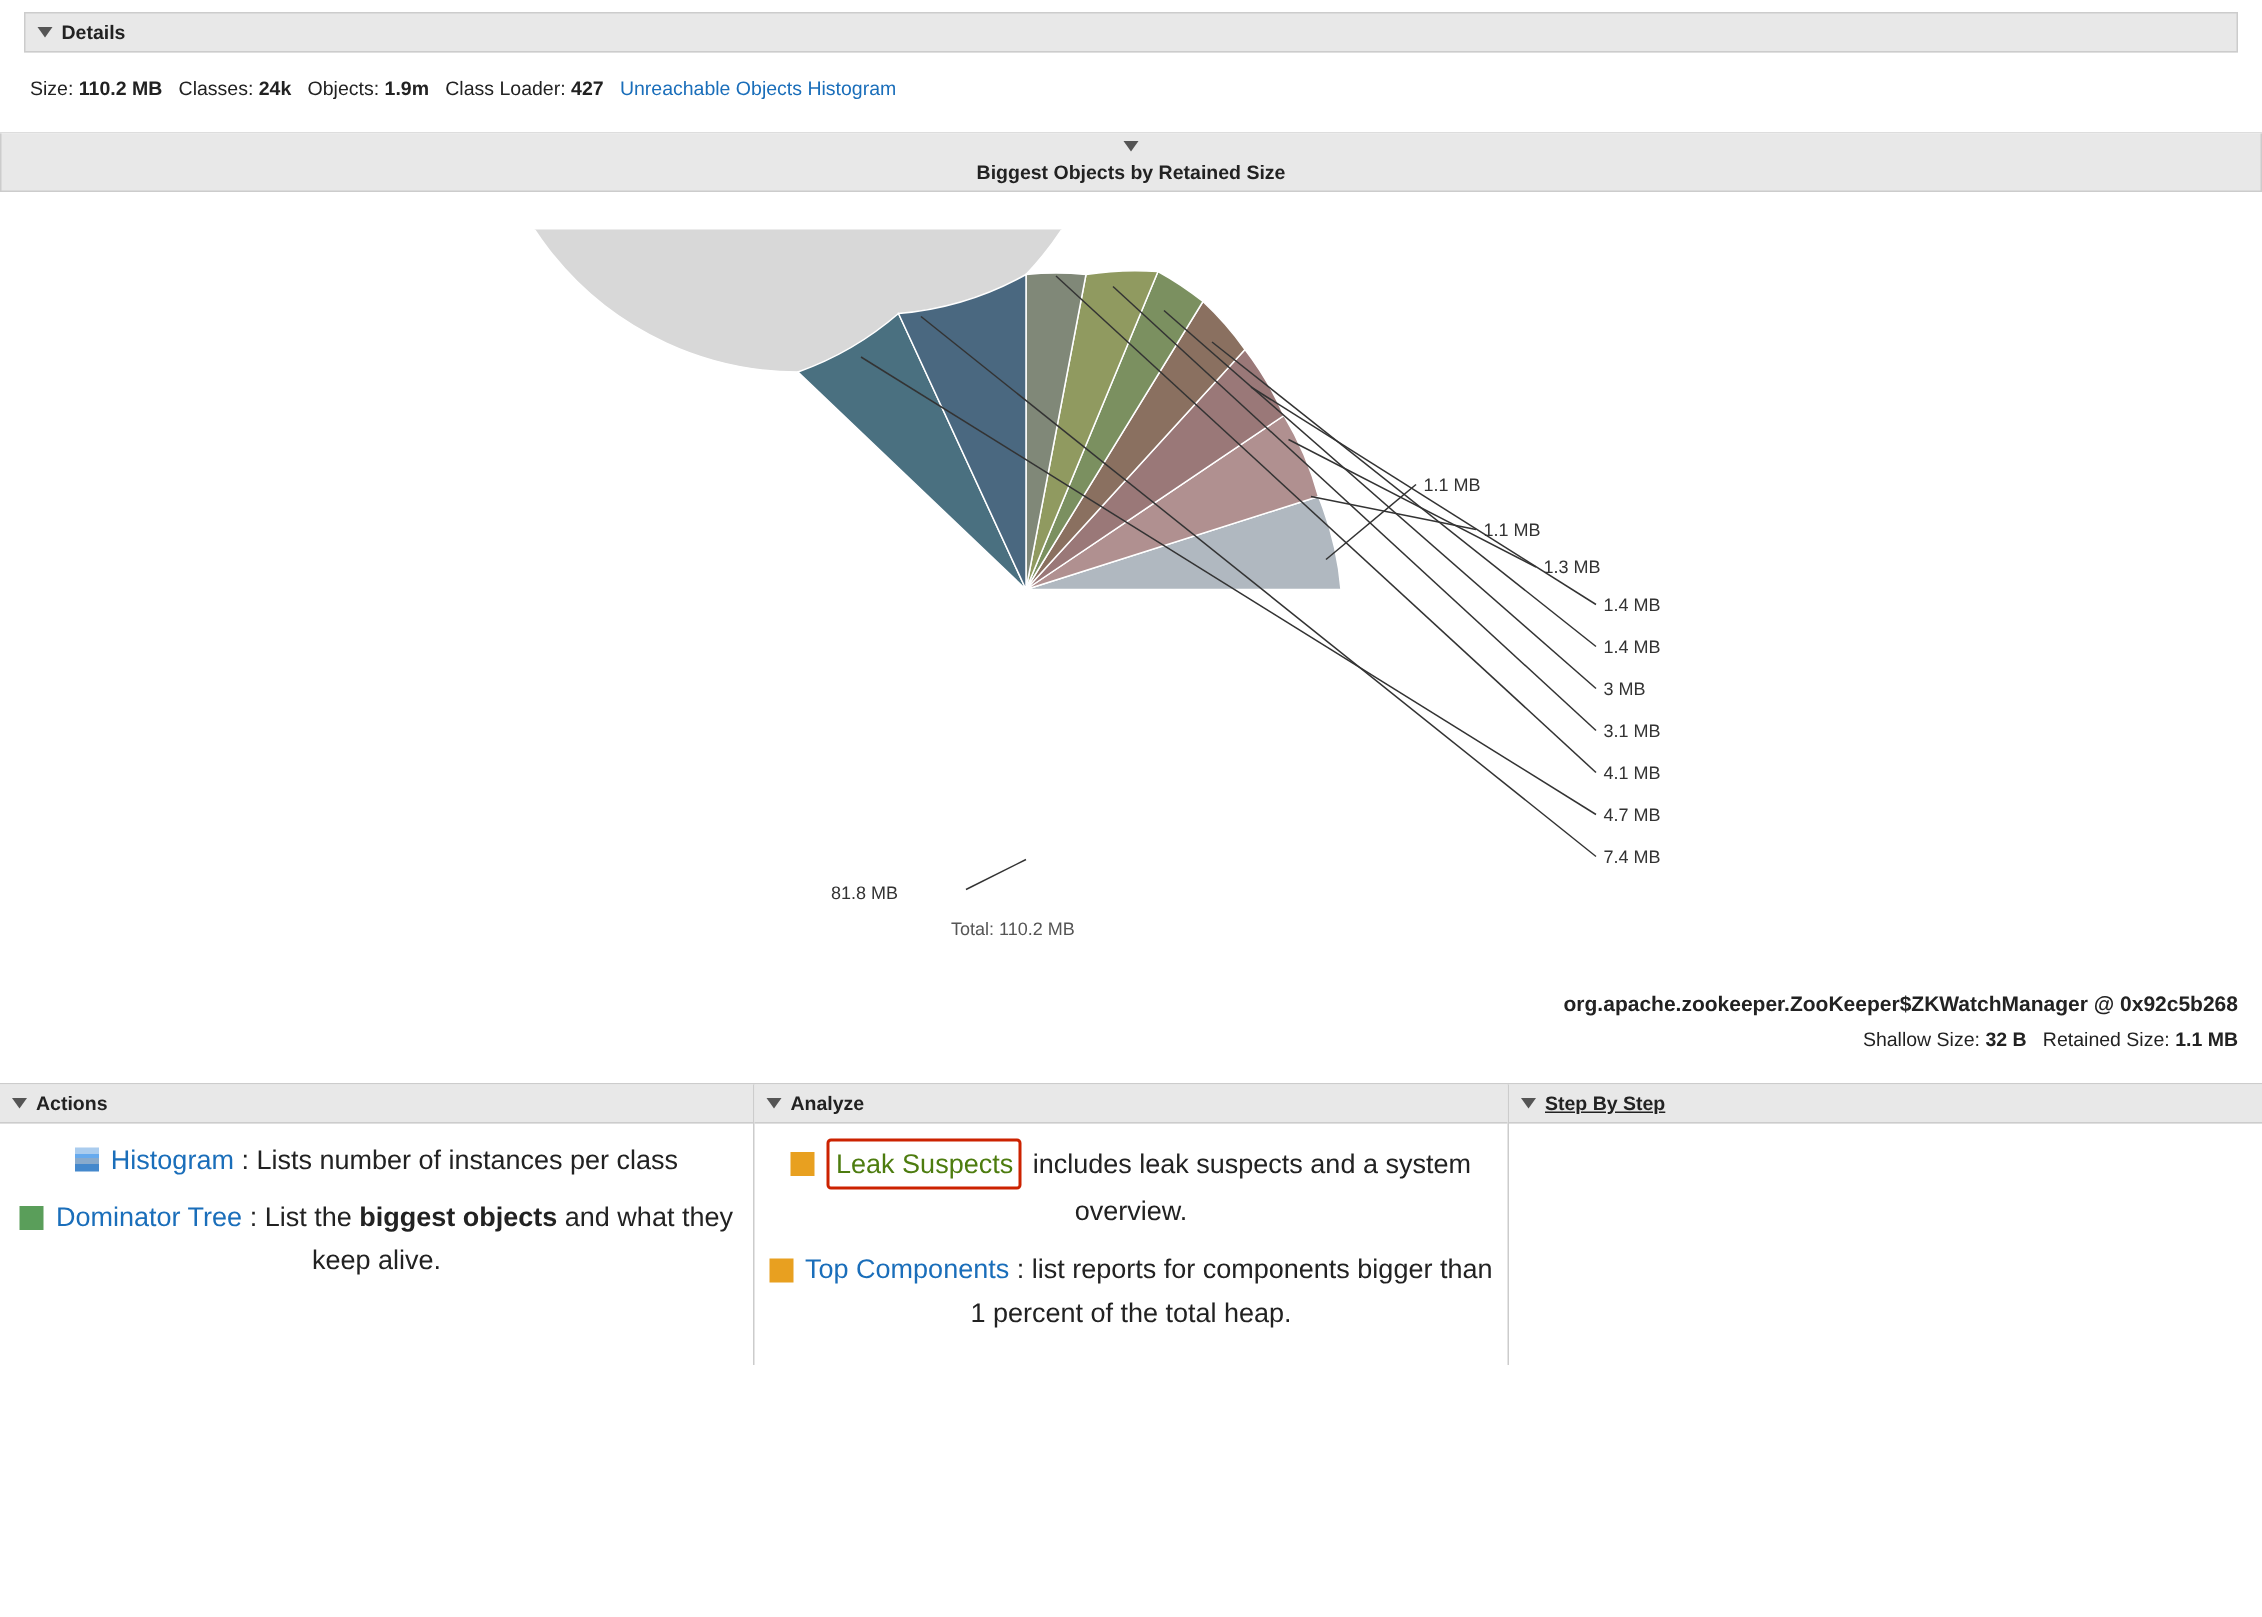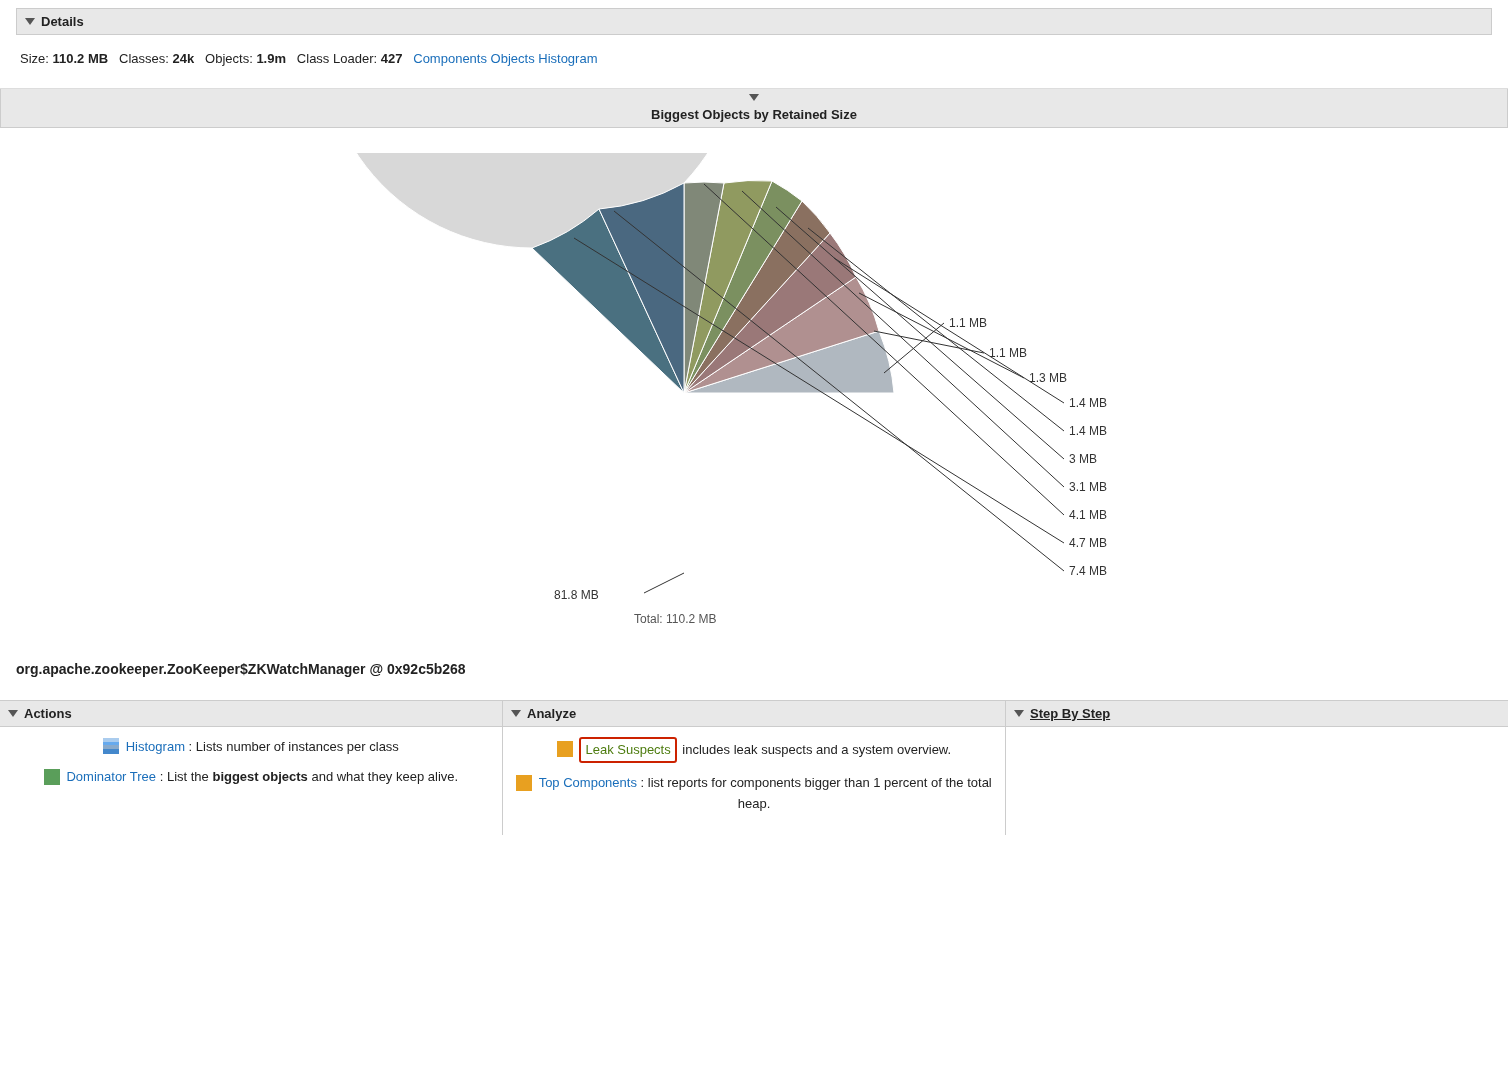--- a/index.html
+++ b/index.html
@@ -73,20 +73,21 @@
       padding: 20px 0 10px 0;
       position: relative;
       min-height: 520px;
     }
 
     
     .object-info {
       padding: 10px 16px 14px 16px;
       font-size: 13px;
       line-height: 1.7;
+      text-align: right;
     }
     .object-info .class-name {
       font-weight: bold;
       font-size: 14px;
     }
 
     
     .bottom-panels {
       display: flex;
       border-top: 1px solid #ccc;
@@ -103,21 +104,21 @@
       align-items: center;
       gap: 6px;
       padding: 5px 8px;
       background: #e8e8e8;
       border-bottom: 1px solid #ccc;
       font-weight: bold;
       font-size: 13px;
     }
     .panel-body {
       padding: 10px 8px;
-      font-size: 13px;
+      font-size: 18px;
       line-height: 1.6;
     }
     .panel-body a {
       color: #1a6eba;
       text-decoration: none;
     }
     .panel-body p { margin-bottom: 10px; }
 
     
     .icon-histogram {
@@ -183,21 +184,21 @@
       &nbsp;
       <span>Classes:</span>
       <strong>24k</strong>
       &nbsp;
       <span>Objects:</span>
       <strong>1.9m</strong>
       &nbsp;
       <span>Class Loader:</span>
       <strong>427</strong>
       &nbsp;
-      <a href="#">Components Objects Histogram</a>
+      <a href="#">Unreachable Objects Histogram</a>
     </div>
   </div>
 
   <div class="biggest-objects-section">
     <div class="biggest-objects-header">
       <span class="triangle-down"></span>
       <span>Biggest Objects by Retained Size</span>
     </div>
 
     <div class="chart-container">
@@ -257,20 +258,27 @@
 
         <line x1="310" y1="58" x2="760" y2="418" stroke="#333" stroke-width="1"></line>
         <text x="765" y="422" class="chart-label" fill="#333">7.4 MB</text>
       </svg>
     </div>
 
   </div>
 
   <div class="object-info">
     <div class="class-name">org.apache.zookeeper.ZooKeeper$ZKWatchManager @ 0x92c5b268</div>
+    <div>
+      <span>Shallow Size:</span>
+      <strong>32 B</strong>
+      &nbsp;
+      <span>Retained Size:</span>
+      <strong>1.1 MB</strong>
+    </div>
   </div>
 
   <div class="bottom-panels">
 
     <div class="panel">
       <div class="panel-header">
         <span class="triangle-down"></span>
         <span>Actions</span>
       </div>
       <div class="panel-body">

